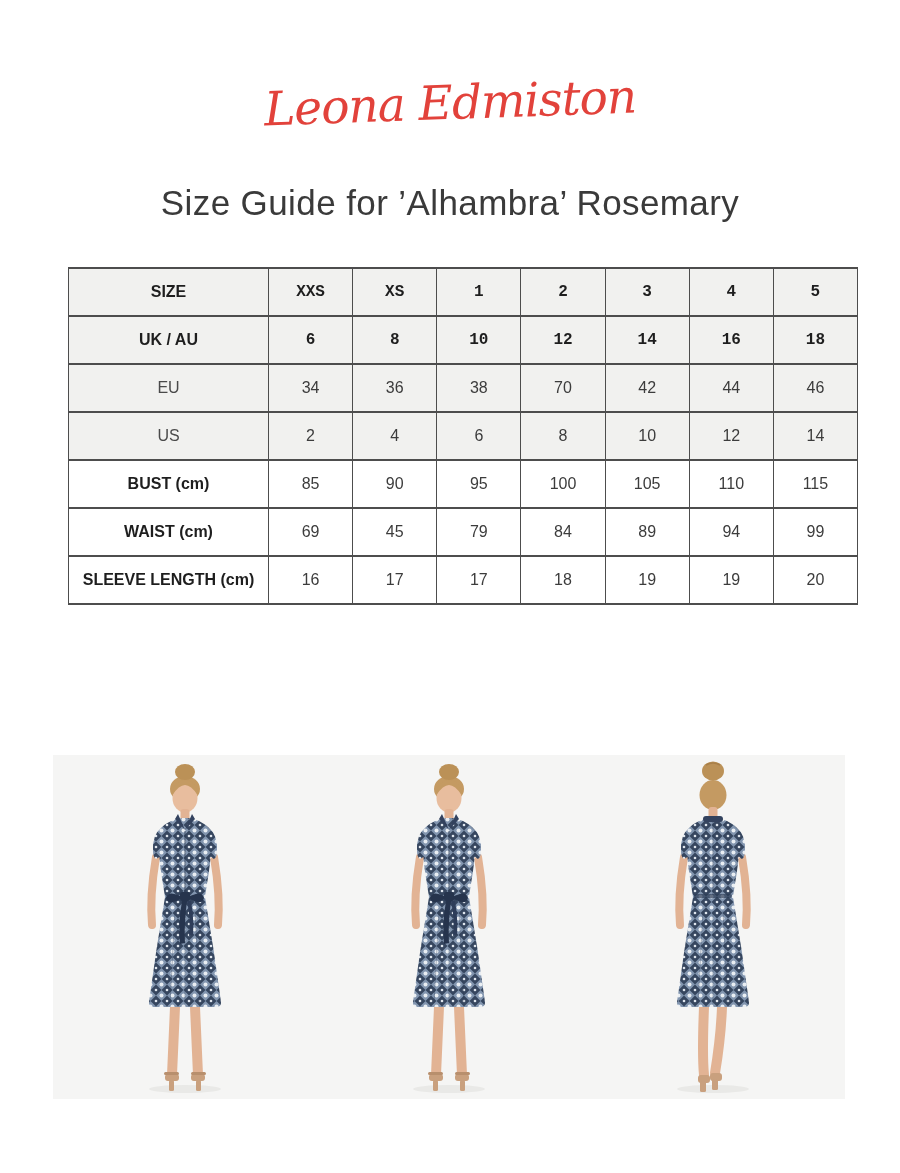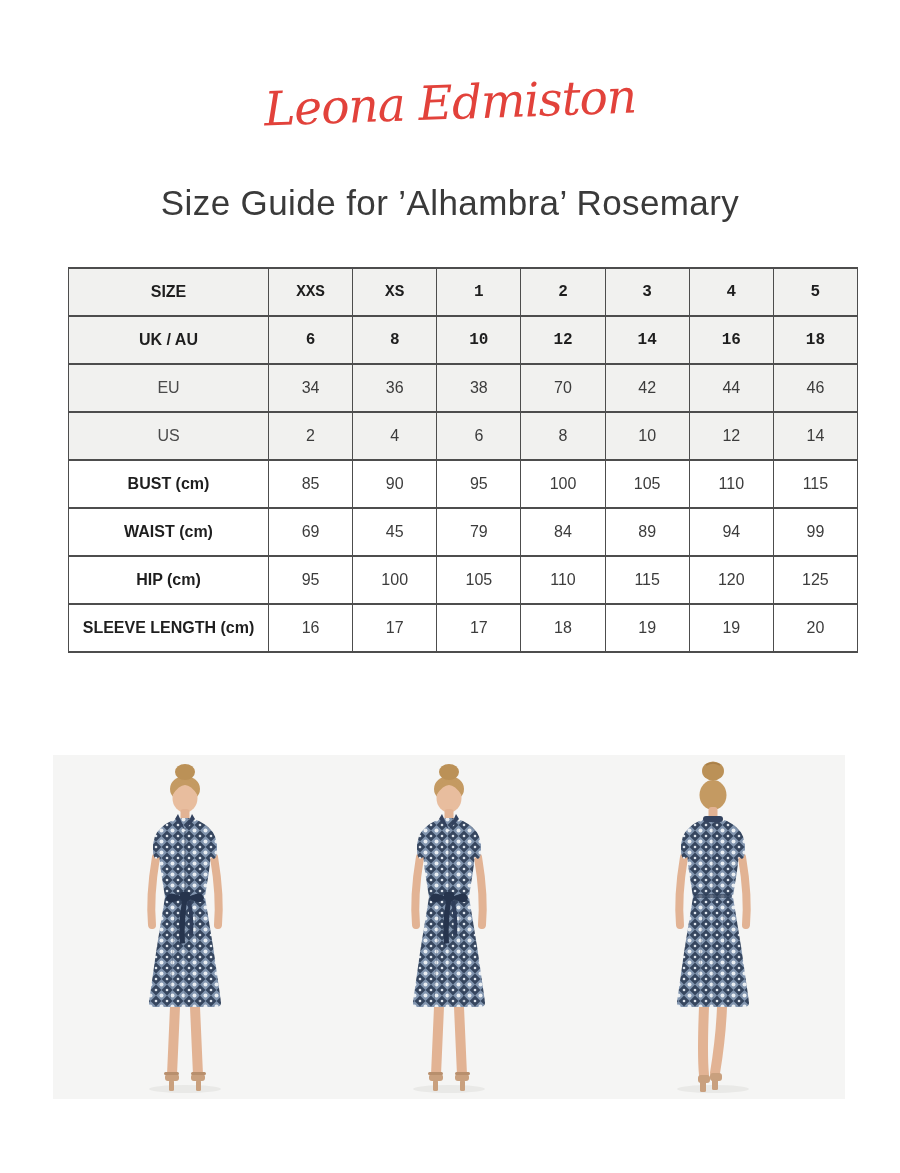--- a/index.html
+++ b/index.html
@@ -105,30 +105,20 @@
         </tr>
         <tr>
           <th>WAIST (cm)</th>
           <td>69</td>
           <td>45</td>
           <td>79</td>
           <td>84</td>
           <td>89</td>
           <td>94</td>
           <td>99</td>
-        </tr>
-        <tr>
-          <th>HIP (cm)</th>
-          <td>95</td>
-          <td>100</td>
-          <td>105</td>
-          <td>110</td>
-          <td>115</td>
-          <td>120</td>
-          <td>125</td>
         </tr>
         <tr>
           <th>SLEEVE LENGTH (cm)</th>
           <td>16</td>
           <td>17</td>
           <td>17</td>
           <td>18</td>
           <td>19</td>
           <td>19</td>
           <td>20</td>

